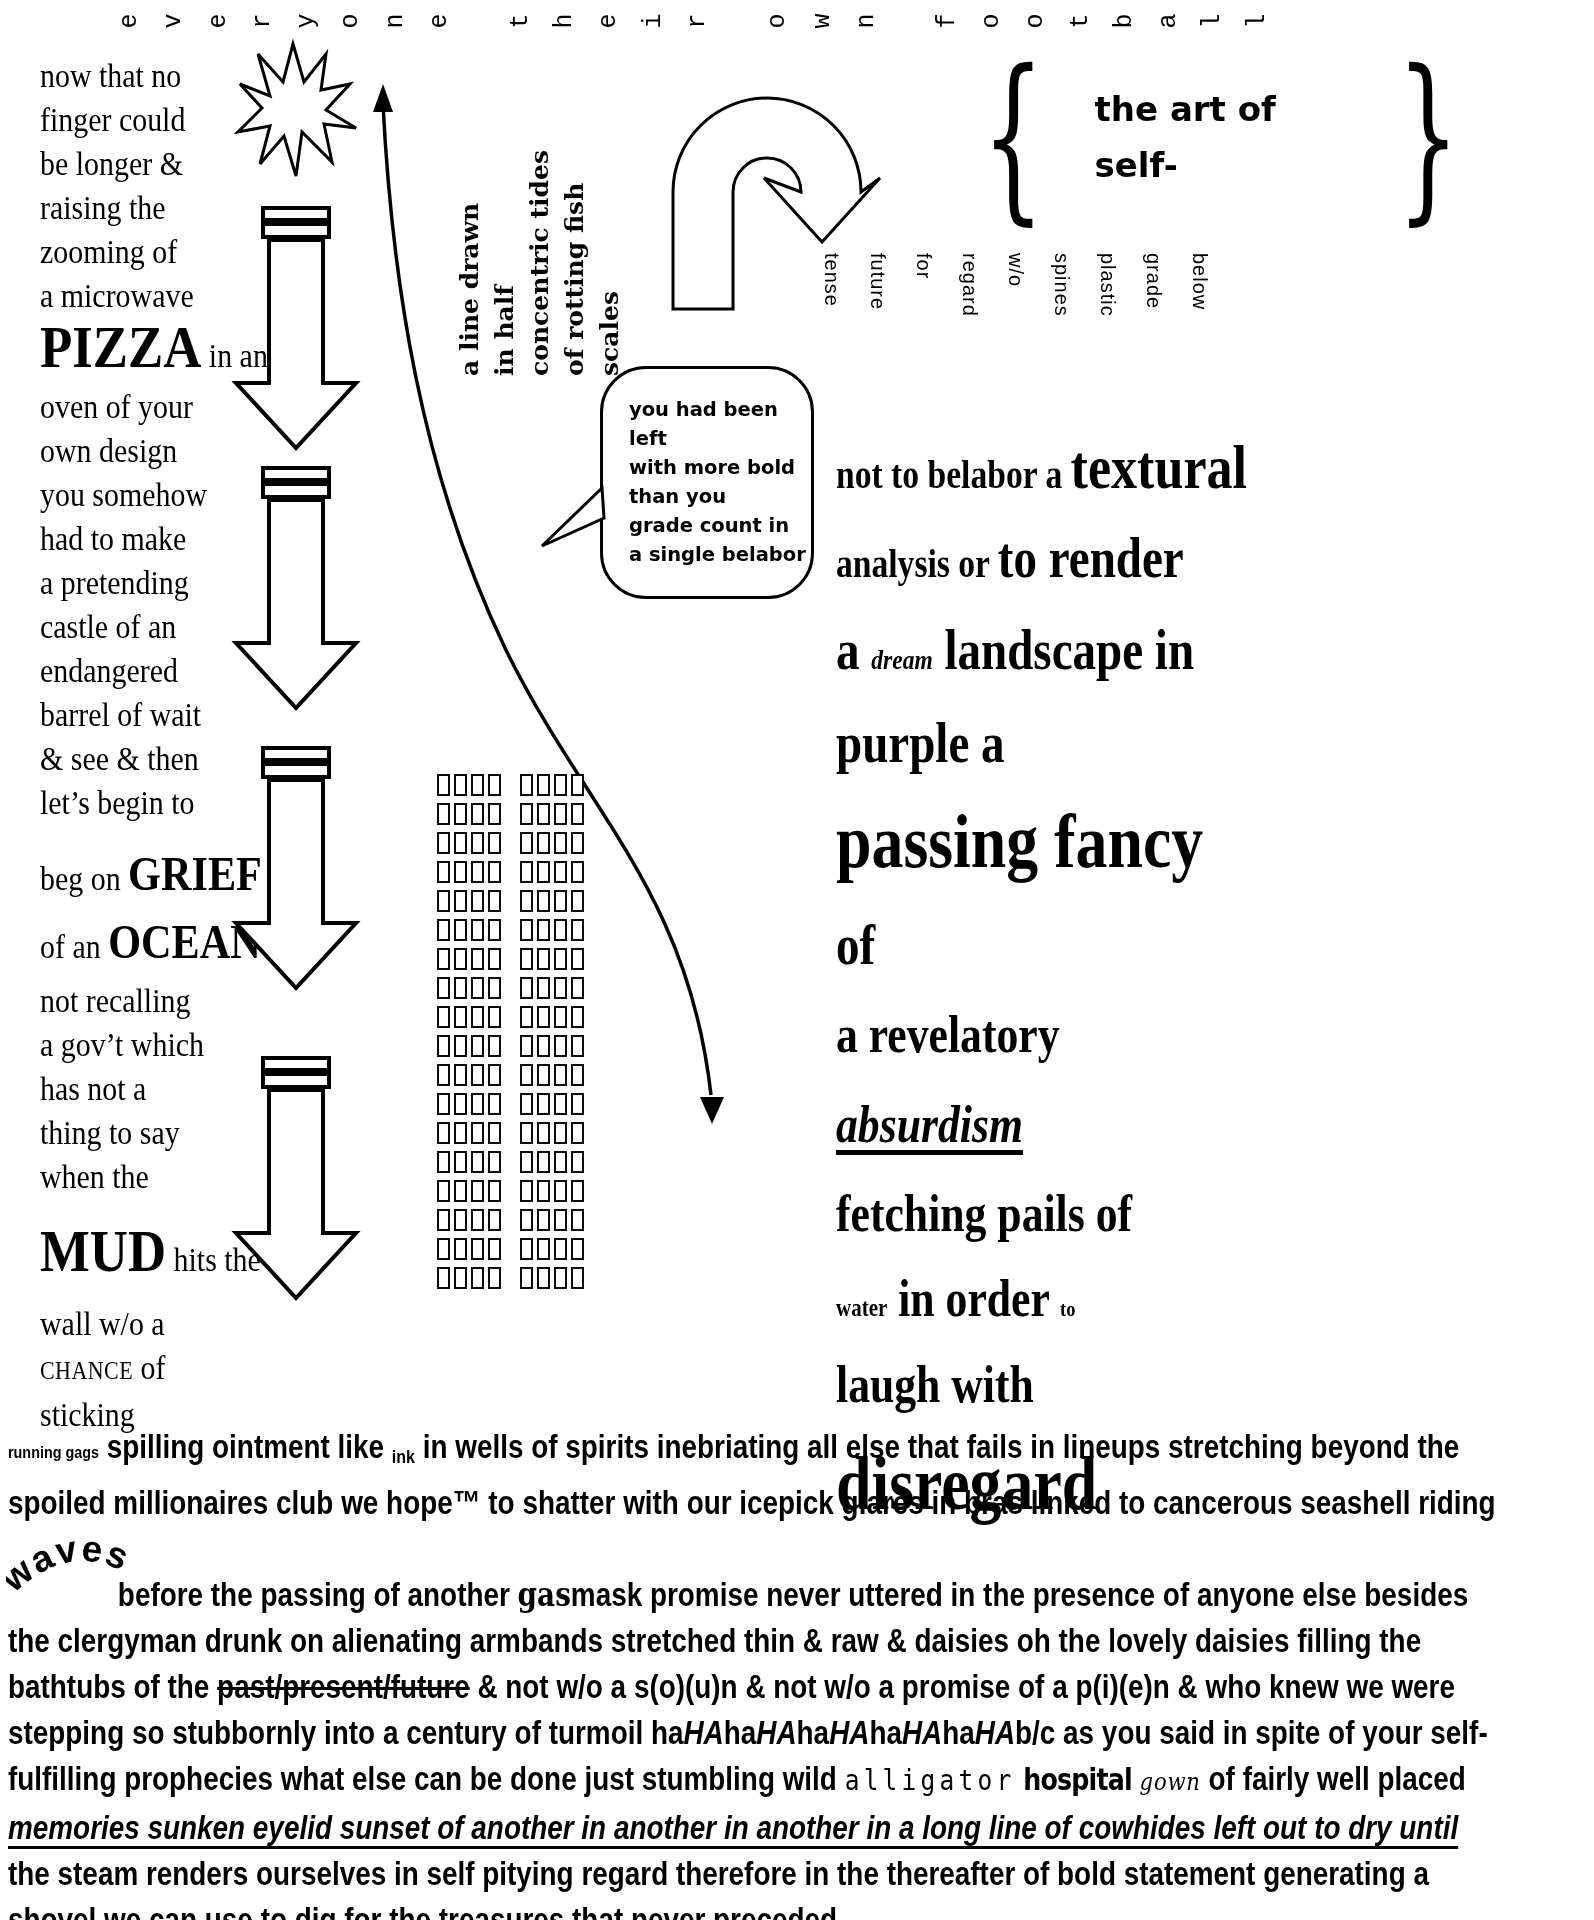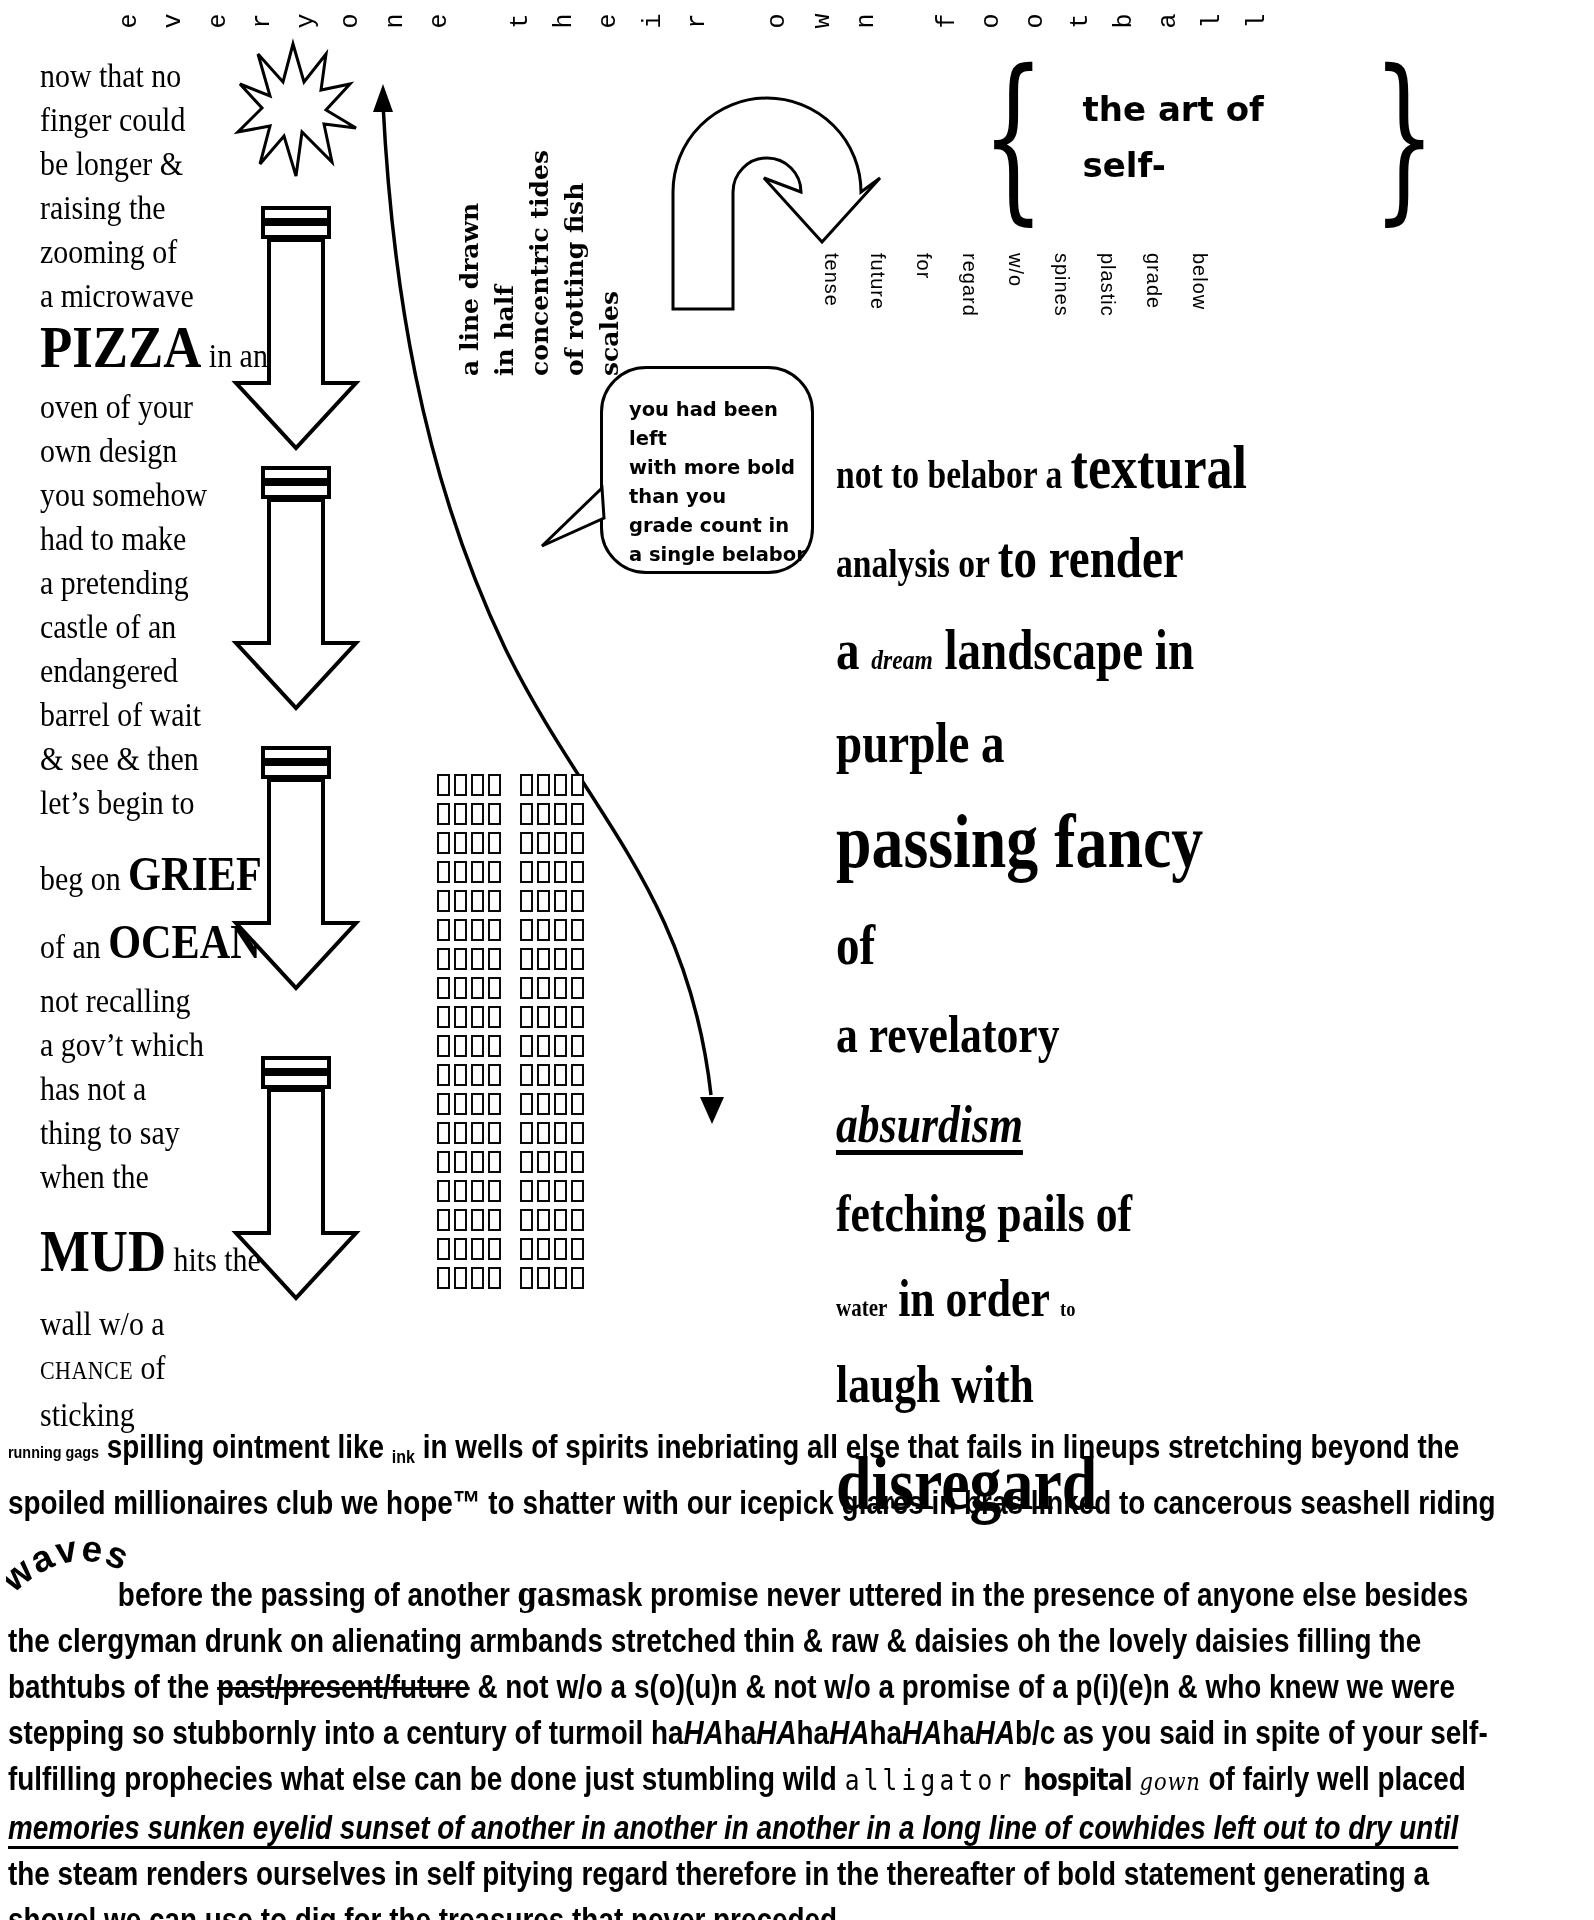--- a/index.html
+++ b/index.html
@@ -18,27 +18,27 @@
   .lc-xl{font-size:60px;font-weight:700;}
   .lc-lg{font-size:48px;font-weight:700;}
   .lc-sc{font-size:25px;letter-spacing:.5px;}
   
   #side-label{position:absolute;left:452px;top:376px;width:212px;transform:rotate(-90deg);transform-origin:0 0;
               font-family:"DejaVu Serif",serif;font-weight:700;font-size:25px;line-height:35px;white-space:nowrap;}
   
   #brace-quote{position:absolute;left:956px;top:52px;display:flex;align-items:center;}
   .brace{font-family:"DejaVu Serif",serif;font-size:180px;font-weight:400;line-height:170px;
          transform:scaleX(0.55);}
-  #brace-text{width:252px;margin:0 12px;font-family:"DejaVu Sans",sans-serif;font-weight:800;
+  #brace-text{width:252px;margin:0 24px;font-family:"DejaVu Sans",sans-serif;font-weight:800;
               font-size:34px;line-height:56px;}
   
   #vertical-words{position:absolute;left:820px;top:253px;display:flex;gap:23px;align-items:flex-start;}
   .vw{writing-mode:vertical-rl;font-family:"Liberation Sans",sans-serif;font-size:20px;letter-spacing:1px;}
   
-  #speech-bubble{position:absolute;left:600px;top:366px;width:214px;height:208px;border:3.5px solid #000;
+  #speech-bubble{position:absolute;left:600px;top:366px;width:214px;height:233px;border:3.5px solid #000;
                  border-radius:46px;box-sizing:border-box;padding:26px 0 0 26px;
                  font-family:"DejaVu Sans",sans-serif;font-weight:700;font-size:19.5px;line-height:29px;background:#fff;}
   #bubble-tail{position:absolute;left:538px;top:472px;}
   
   #right-block{position:absolute;left:836px;top:430px;width:720px;transform:scaleX(0.84);transform-origin:0 0;
                font-family:"Liberation Serif",serif;font-weight:700;}
   .rb-line{white-space:pre;}
   .rb-md{font-size:40px;}
   .rb-h0{font-size:76px;}
   .rb-h1{font-size:62px;}

